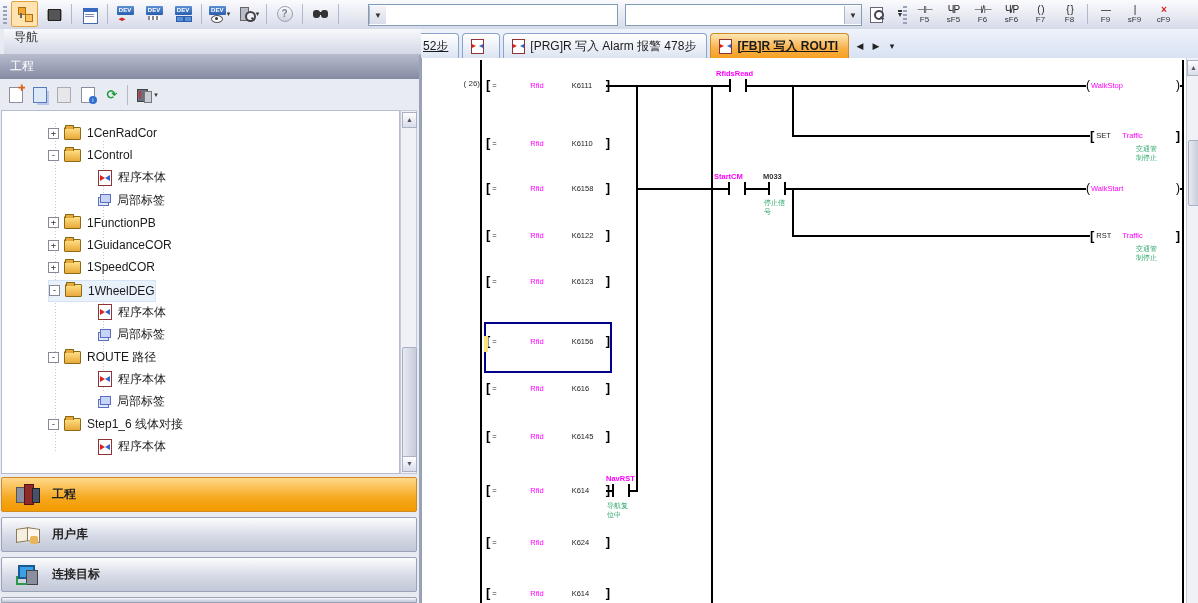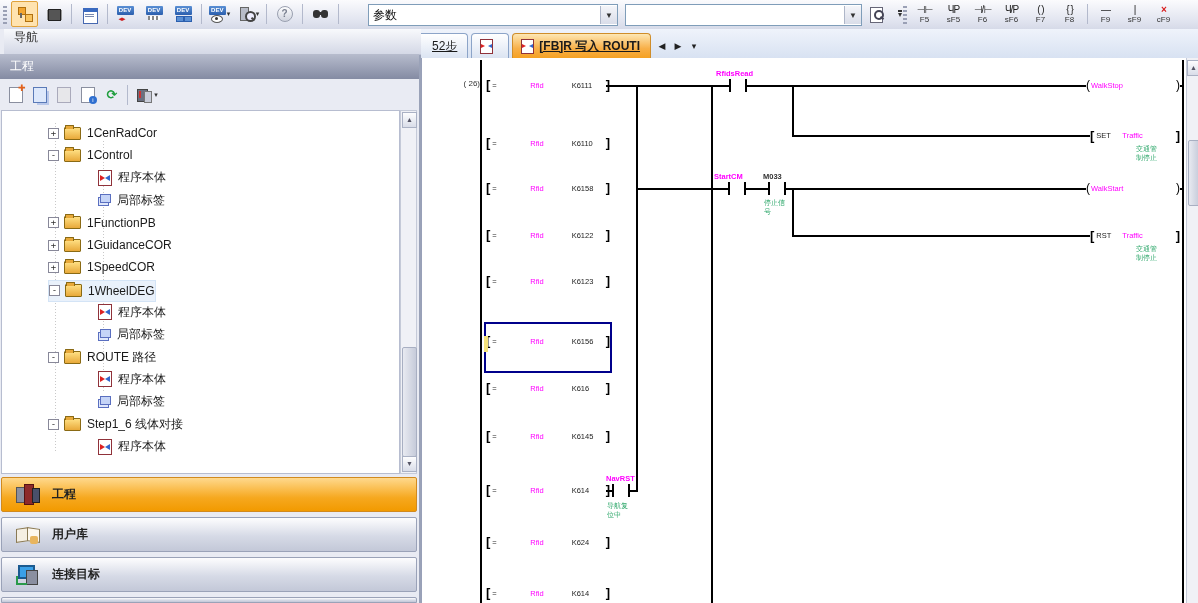--- a/index.html
+++ b/index.html
@@ -76,21 +76,21 @@
     background:linear-gradient(#fdfdfe,#d6dae6 55%,#c3c8d8);display:flex;align-items:center;font-size:12px;font-weight:bold;color:#222;}
   .navbtn.active{background:linear-gradient(#ffd98d,#f6a81f 60%,#f29a00);border-color:#d18a1f;}
   .navbtn .nbico{width:24px;height:22px;margin:0 12px 0 14px;position:relative;flex:none;}
 
   
   #tabbar{left:421px;top:29px;width:777px;height:29px;background:linear-gradient(#eff3fb,#d8e2f2);
     border-bottom:1px solid #8ca4c8;display:flex;align-items:flex-end;}
   .tab{height:25px;display:flex;align-items:center;padding:0 10px 0 8px;margin-right:3px;
     background:linear-gradient(#ffffff,#dbe4f2);border:1px solid #8ca4c8;border-bottom:none;
     border-radius:4px 4px 0 0;font-size:12px;color:#1a1a1a;white-space:nowrap;overflow:hidden;box-sizing:border-box;}
-  .tab.partial{border-left:none;border-radius:0 4px 0 0;padding-left:11px;max-width:52px;text-decoration:underline;}
+  .tab.partial{border-left:none;border-radius:0 4px 0 0;padding-left:2px;max-width:52px;text-decoration:underline;}
   .tab.active{background:linear-gradient(#fde7b4,#f8b049 60%,#f5a123);border-color:#cf8d2a;font-weight:bold;text-decoration:underline;}
   .tabico{width:11px;height:13px;background:#fff;border:1px solid #90323a;position:relative;margin-right:5px;flex:none;}
   .tabico:before{content:"";position:absolute;left:0;top:4px;border:2.5px solid transparent;border-left:4px solid #d22;}
   .tabico:after{content:"";position:absolute;right:0;top:4px;border:2.5px solid transparent;border-right:4px solid #36c;}
   .tabctl{width:14px;height:18px;margin:0 1px 3px 1px;display:flex;align-items:center;justify-content:center;
     font-size:9px;color:#222;}
 
   
   #editor{left:421px;top:58px;width:777px;height:545px;background:#fff;border-left:1px solid #98a0b8;box-sizing:border-box;}
   .hline,.vline{position:absolute;background:#000;}
@@ -193,21 +193,20 @@
         <span class="icon16">
           <span style="position:absolute;left:1px;top:4px;width:7px;height:8px;border-radius:3px;background:#333;"></span>
           <span style="position:absolute;left:9px;top:4px;width:7px;height:8px;border-radius:3px;background:#333;"></span>
           <span style="position:absolute;left:7px;top:6px;width:4px;height:3px;background:#333;"></span>
         </span>
       </div>
       <div class="tbsep"></div>
     </div>
 
     <div class="combo" style="left:368px;width:248px;">
-      <span class="cval">参数</span>
       <span class="cbtn">▼</span>
     </div>
     <div class="combo" style="left:625px;width:235px;">
       <span class="cval"></span>
       <span class="cbtn">▼</span>
     </div>
 
     <div class="tbgroup" style="left:862px;">
       <div class="tbtn">
         <span class="icon16">
@@ -413,20 +412,24 @@
     </div>
     <div class="navbtn abs" style="top:568px;height:6px;border-radius:2px 2px 0 0;"></div>
   </div>
 
   <div id="tabbar" class="abs">
       <div class="tab partial">
         <span>52步</span>
       </div>
       <div class="tab">
         <span class="tabico"></span>
+      </div>
+      <div class="tab">
+        <span class="tabico"></span>
+        <span>[PRG]R 写入 Alarm 报警 478步</span>
       </div>
       <div class="tab active">
         <span class="tabico"></span>
         <span>[FB]R 写入 ROUTI</span>
       </div>
       <div class="tabctl">◀</div>
       <div class="tabctl">▶</div>
       <div class="tabctl">▾</div>
     </div>
 

